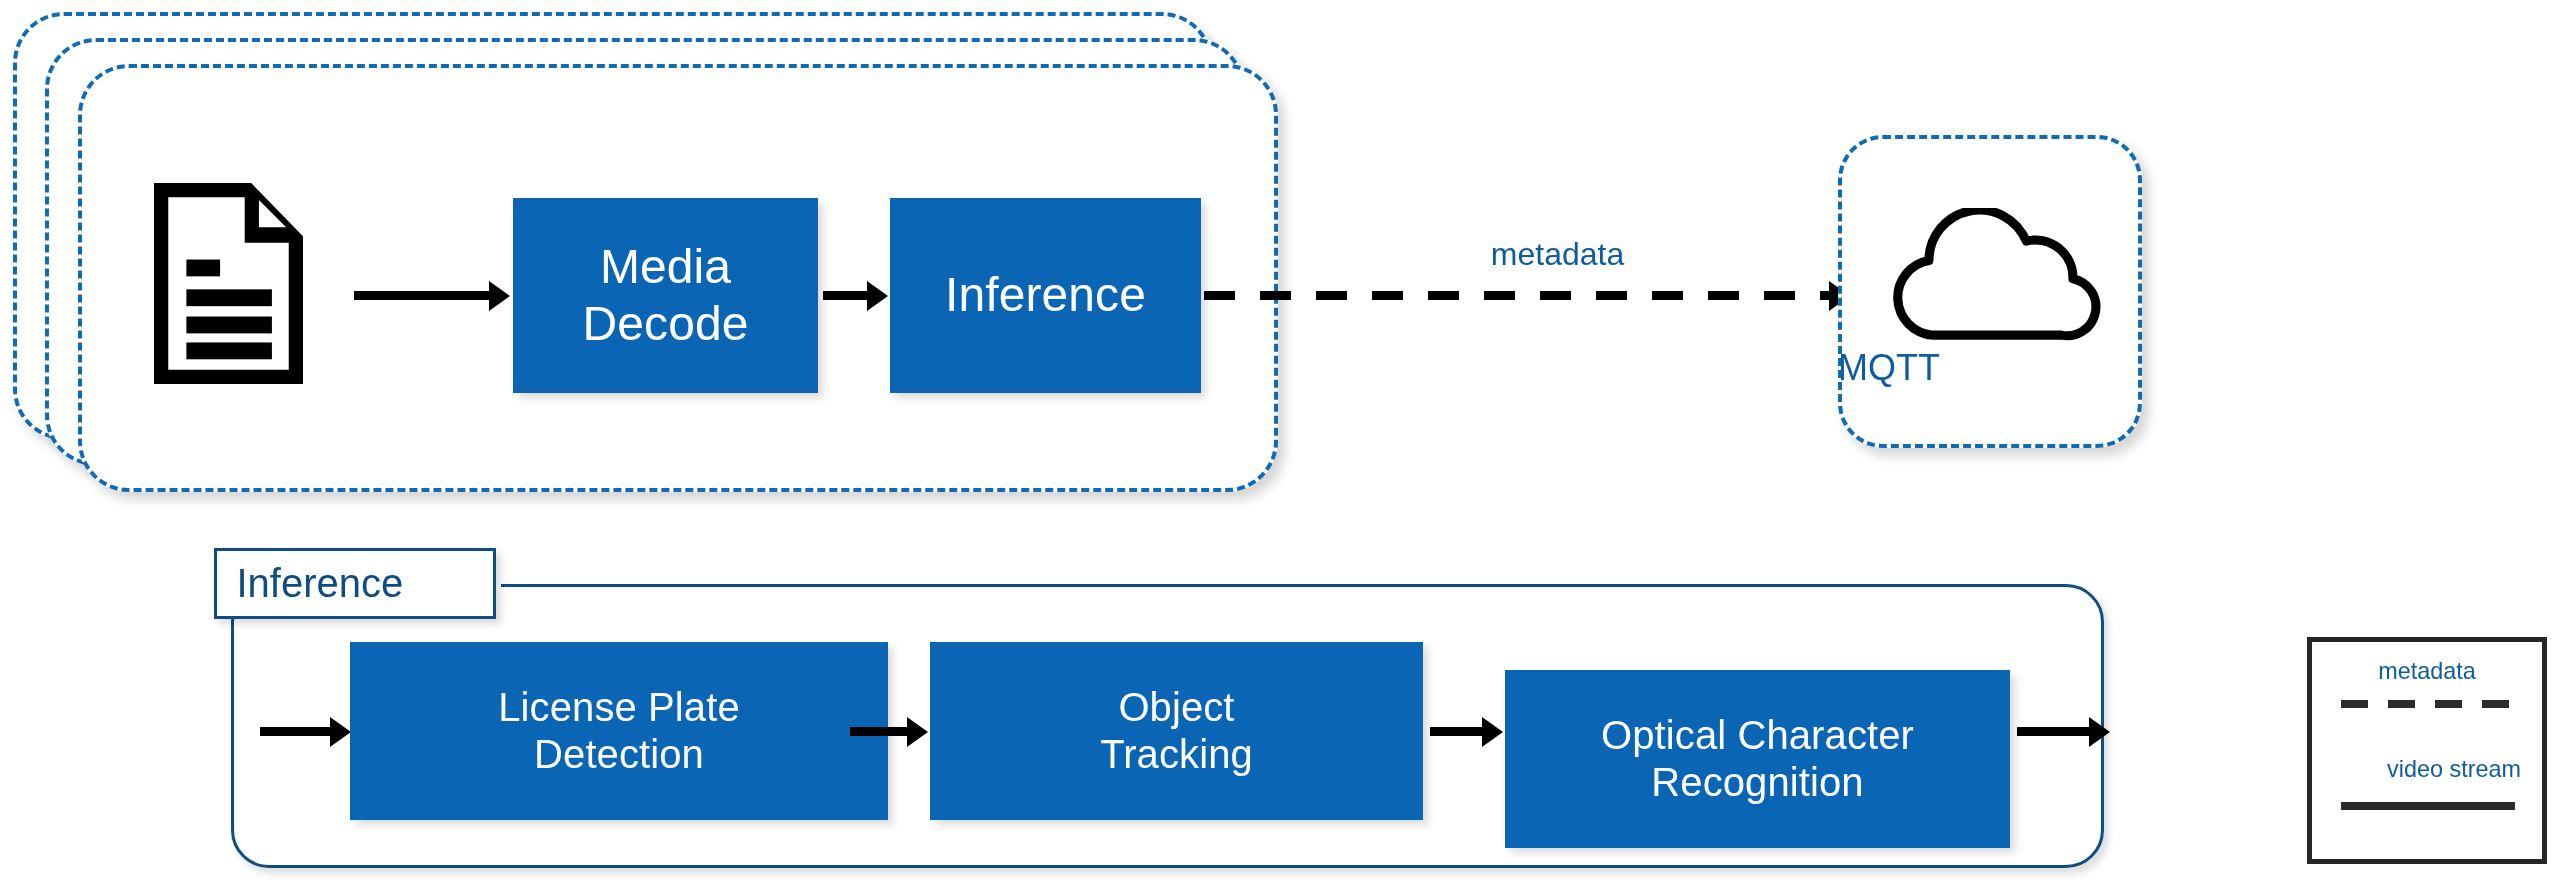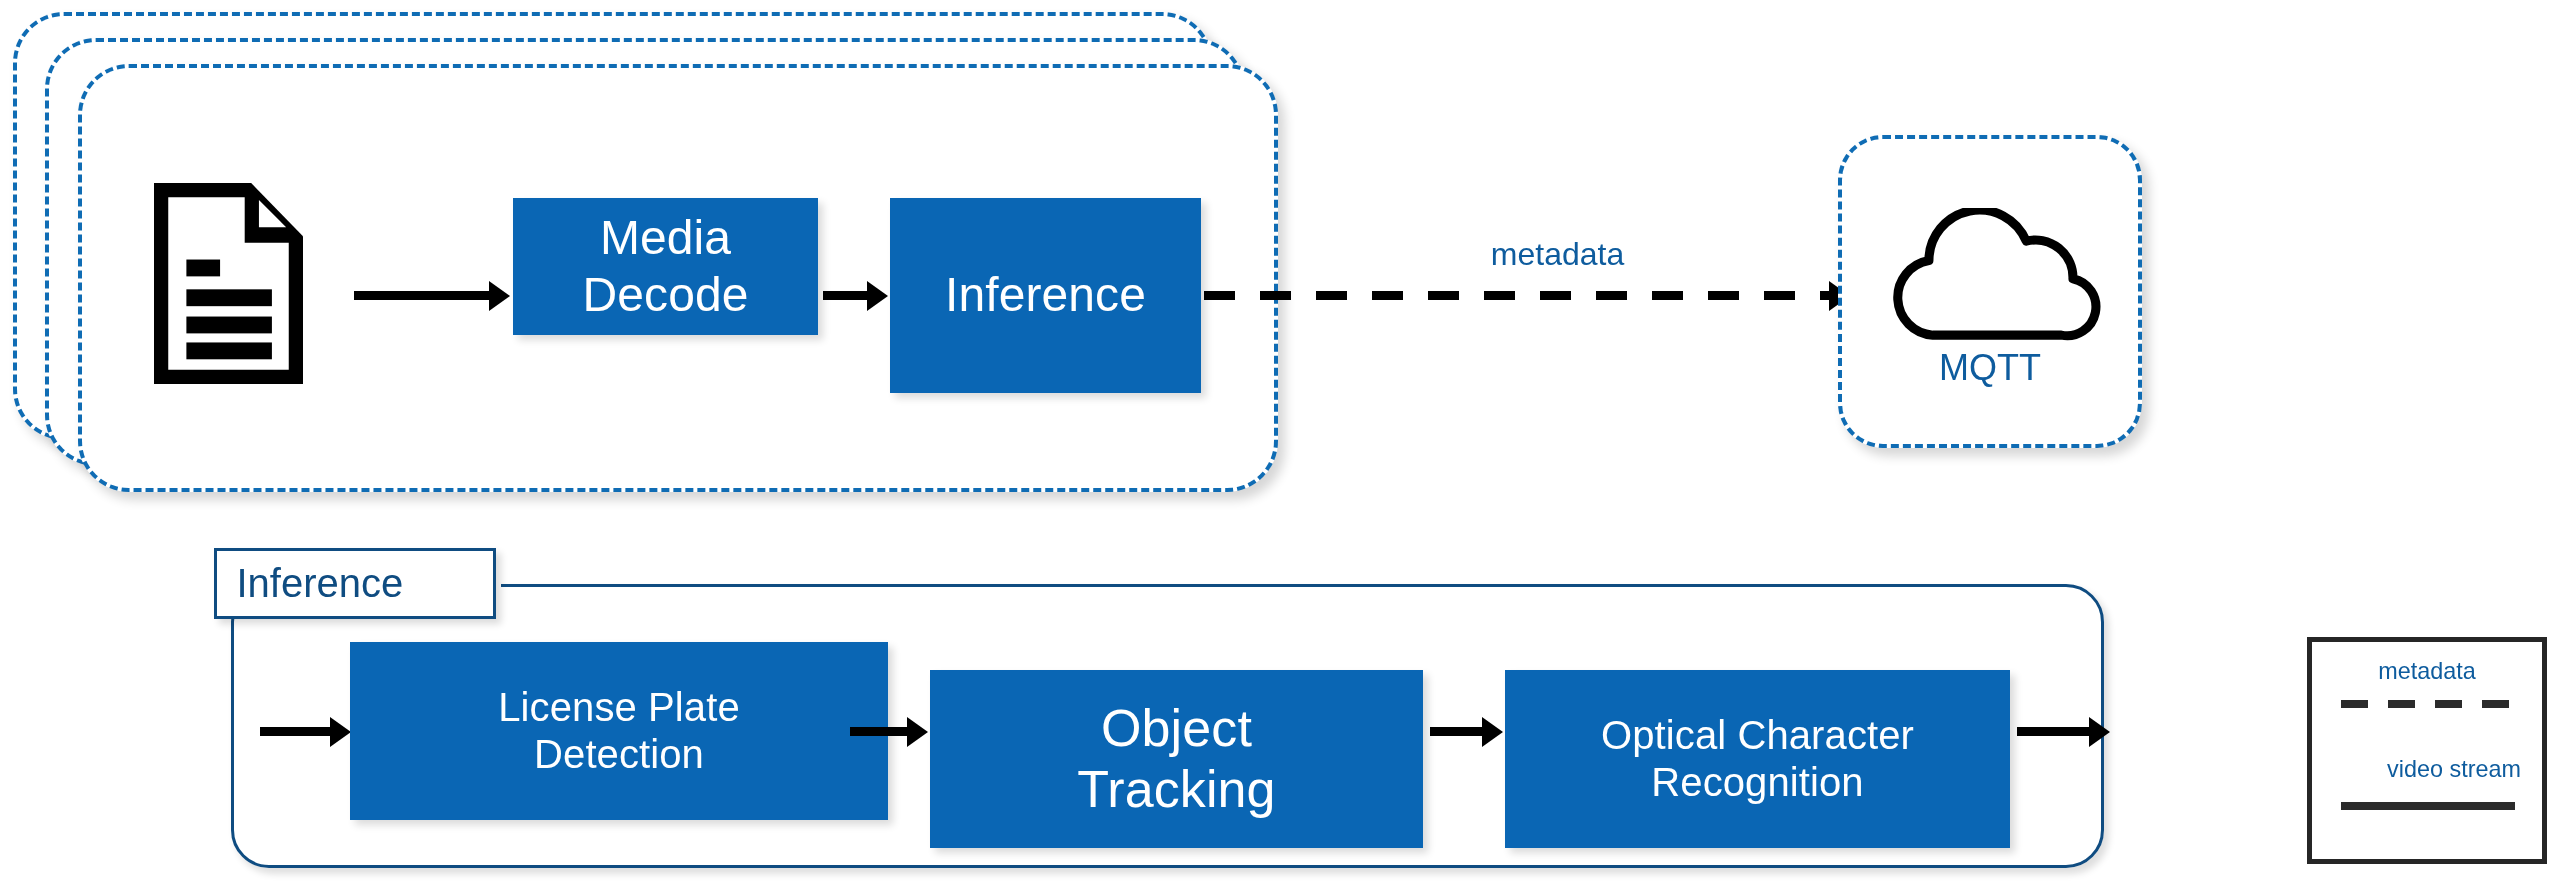--- a/index.html
+++ b/index.html
@@ -54,45 +54,45 @@
     color: #ffffff;
     display: flex;
     align-items: center;
     justify-content: center;
     text-align: center;
     line-height: 1.18;
     letter-spacing: 0.1px;
     box-shadow: 4.5px 5.2px 7.8px rgba(0,0,0,0.14);
     white-space: pre-line;
   }
-  #box-media-decode { left: 513px;  top: 198px; width: 305px; height: 137px; font-size: 48px; }
+  #box-media-decode { left: 513px;  top: 198px; width: 305px; height: 195px; font-size: 48px; }
   #box-inference    { left: 890px; top: 198px; width: 311px; height: 195px; font-size: 48px; }
 
   #box-lpd  { left: 350px;  top: 642px; width: 538px; height: 178px; font-size: 40px; }
-  #box-ot   { left: 930px; top: 642px; width: 493px; height: 178px; font-size: 52px; margin-top: 28px; }
+  #box-ot   { left: 930px; top: 642px; width: 493px; height: 178px; font-size: 40px; }
   #box-ocr  { left: 1505px; top: 670px; width: 505px; height: 178px; font-size: 40px; }
 
   
   #doc-icon {
     position: absolute;
     left: 154px; top: 183px;
     width: 149px; height: 201px;
   }
 
   
   #cloud-icon {
     position: absolute;
     left: 1882px; top: 208px;
     width: 221px; height: 133px;
   }
   #mqtt-label {
     position: absolute;
     left: 1838px; top: 347px;
     width: 304px;
-    text-align: center;
+    text-align: left;
     color: #0E5C9E;
     font-size: 36px;
   }
 
   
   .arrow-solid {
     position: absolute;
     height: 9px;
     background: #000000;
   }

